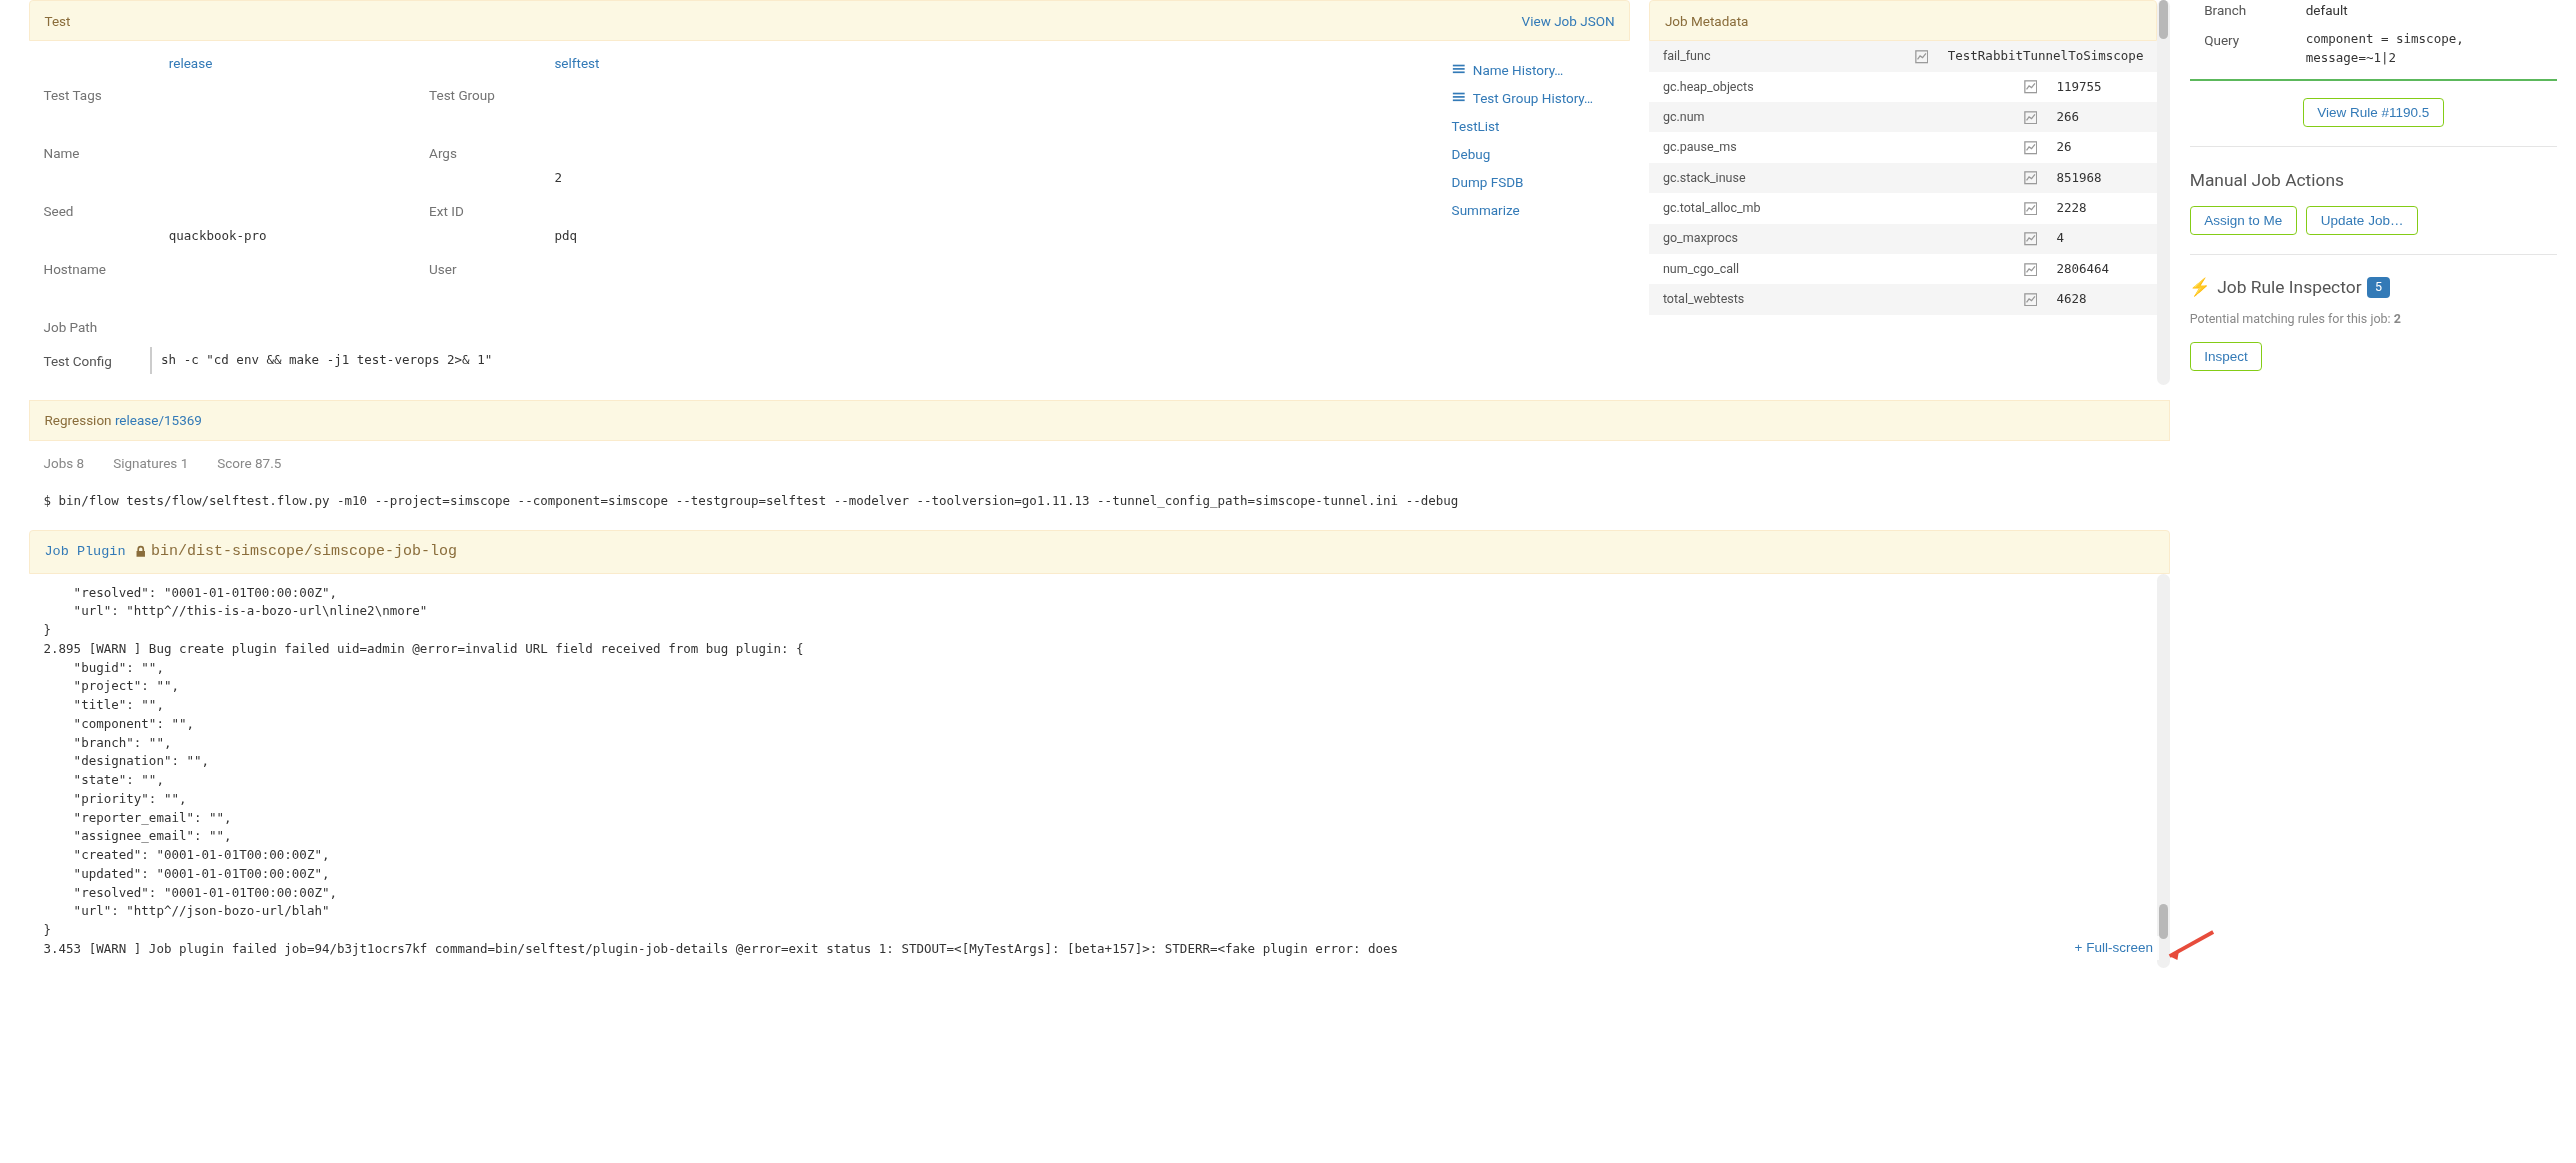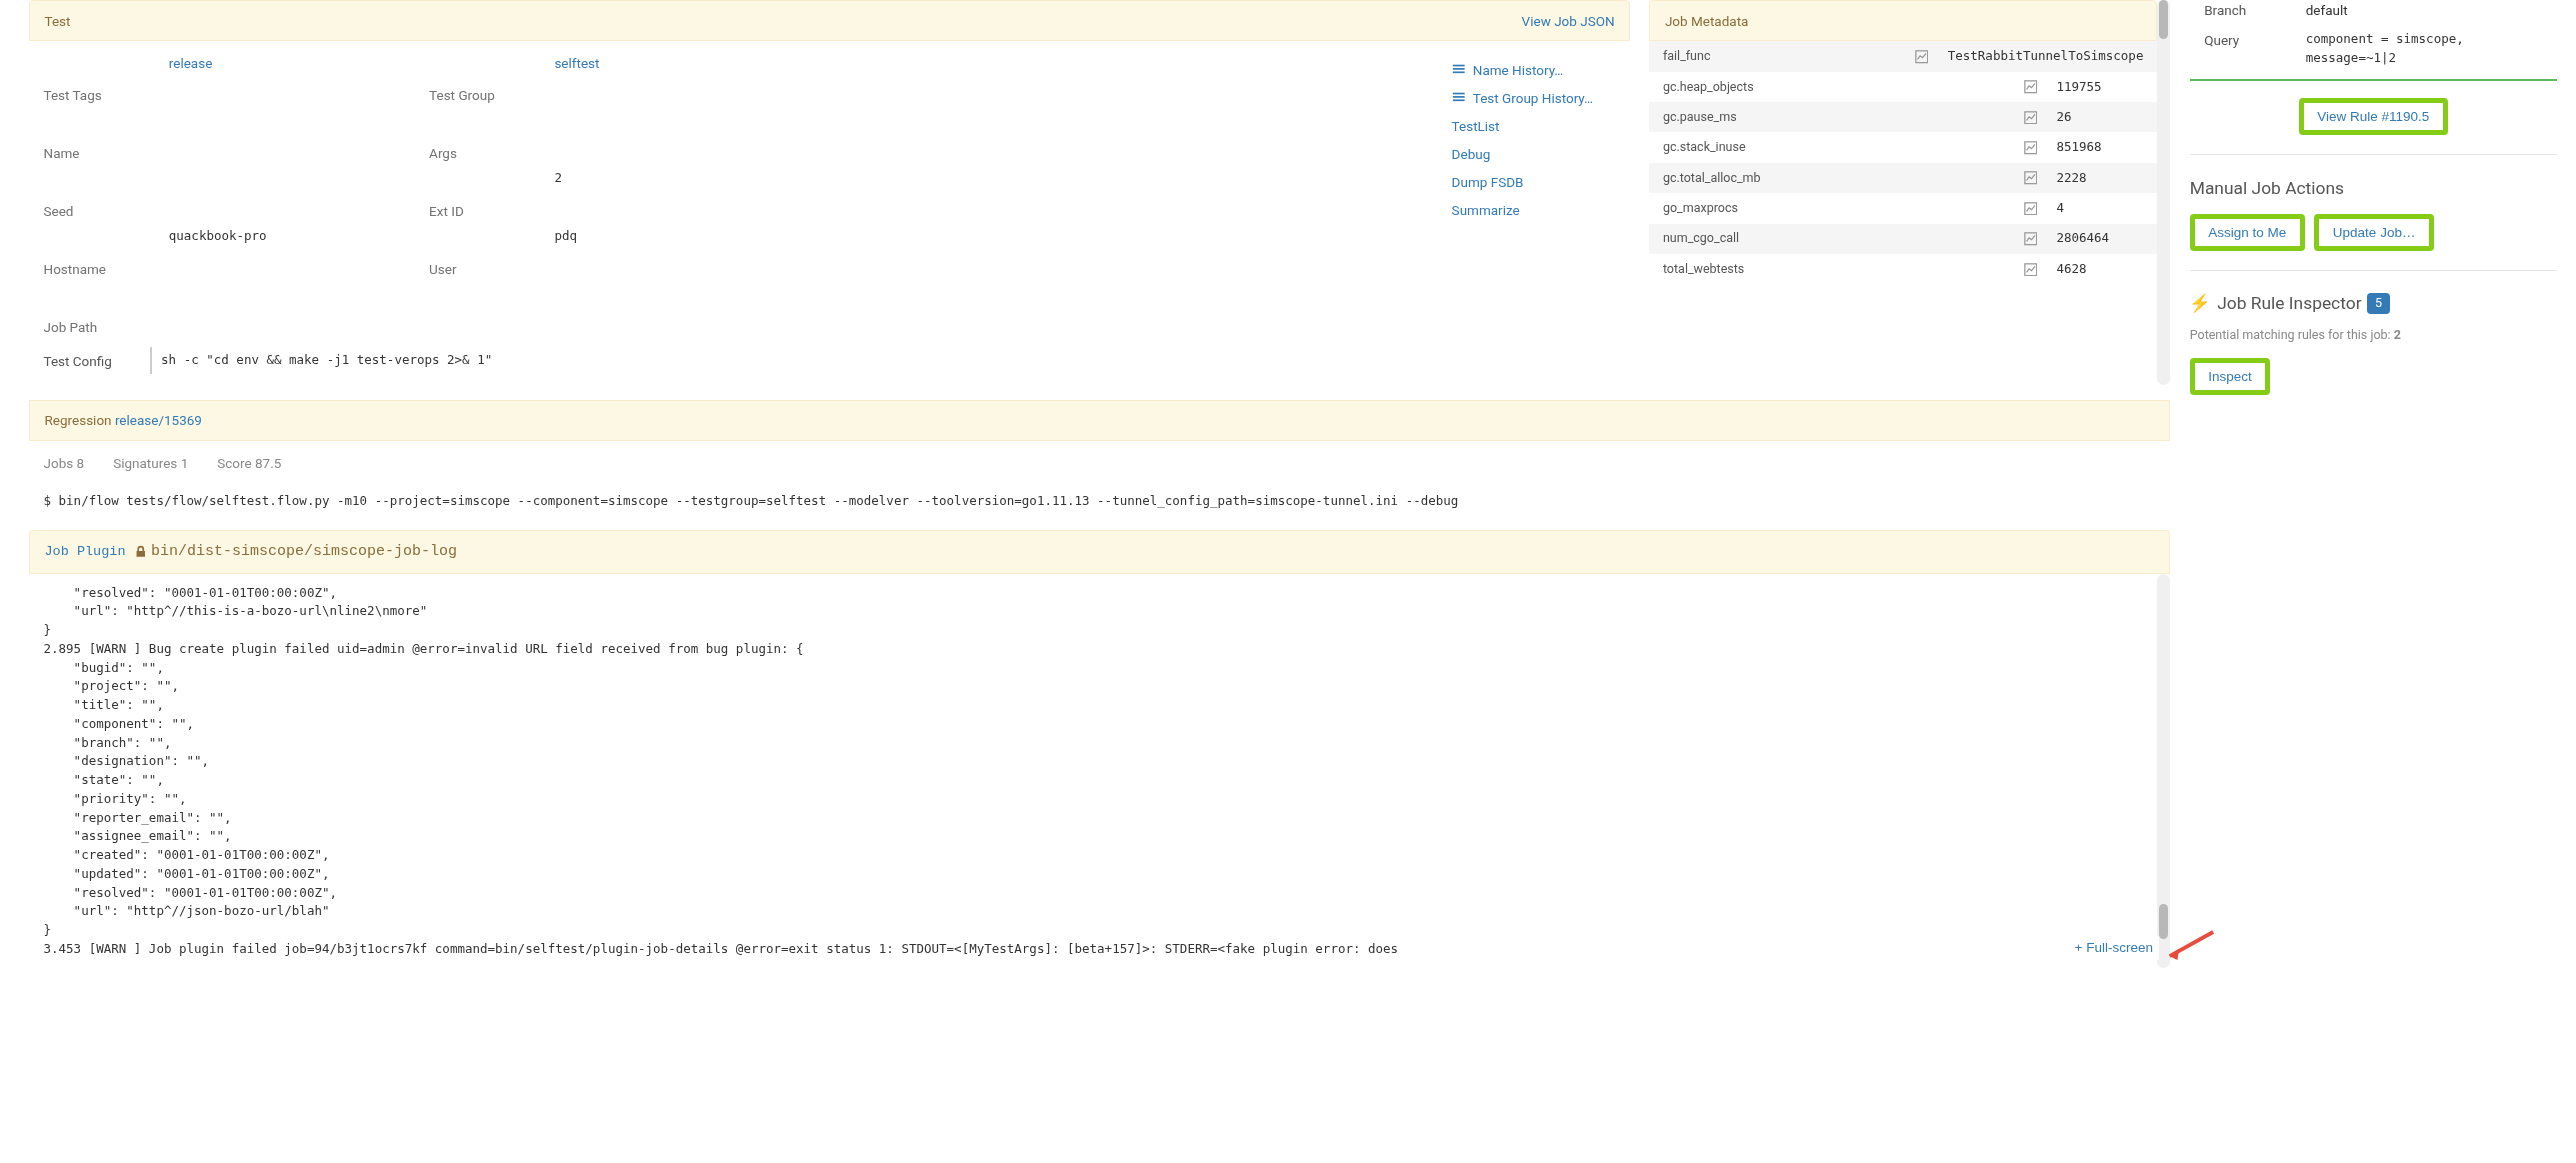--- a/index.html
+++ b/index.html
@@ -213,21 +213,21 @@
     }
     .right-info-value {
       color: #333;
     }
     .green-border {
       border-bottom: 2.9px solid #5cb85c;
       margin: 0 0 17.4px 0;
     }
     .btn-outline {
       display: inline-block;
-      border: 5px solid #84cc16;
+      border: 1px solid #84cc16;
       color: #337ab7;
       background: #fff;
       padding: 5.8px 13.5px;
       border-radius: 3.9px;
       font-size: 13.5px;
       cursor: pointer;
     }
     .btn-row {
       display: flex;
       gap: 9.6px;
@@ -395,20 +395,28 @@
               </div>
               <div class="metadata-row">
                 <span class="metadata-key">gc.heap_objects</span>
                 <span class="metadata-icon"><svg class="icon-sm" viewBox="0 0 16 16" fill="none" stroke="#999" stroke-width="1.5">
                     <rect x="1" y="1" width="14" height="14"></rect>
                     <path d="M3 11 L6 7 L9 9 L13 4"></path>
                   </svg></span>
                 <span class="metadata-value">119755</span>
               </div>
               <div class="metadata-row">
+                <span class="metadata-key">gc.num</span>
+                <span class="metadata-icon"><svg class="icon-sm" viewBox="0 0 16 16" fill="none" stroke="#999" stroke-width="1.5">
+                    <rect x="1" y="1" width="14" height="14"></rect>
+                    <path d="M3 11 L6 7 L9 9 L13 4"></path>
+                  </svg></span>
+                <span class="metadata-value">266</span>
+              </div>
+              <div class="metadata-row">
                 <span class="metadata-key">gc.pause_ms</span>
                 <span class="metadata-icon"><svg class="icon-sm" viewBox="0 0 16 16" fill="none" stroke="#999" stroke-width="1.5">
                     <rect x="1" y="1" width="14" height="14"></rect>
                     <path d="M3 11 L6 7 L9 9 L13 4"></path>
                   </svg></span>
                 <span class="metadata-value">26</span>
               </div>
               <div class="metadata-row">
                 <span class="metadata-key">gc.stack_inuse</span>
                 <span class="metadata-icon"><svg class="icon-sm" viewBox="0 0 16 16" fill="none" stroke="#999" stroke-width="1.5">

